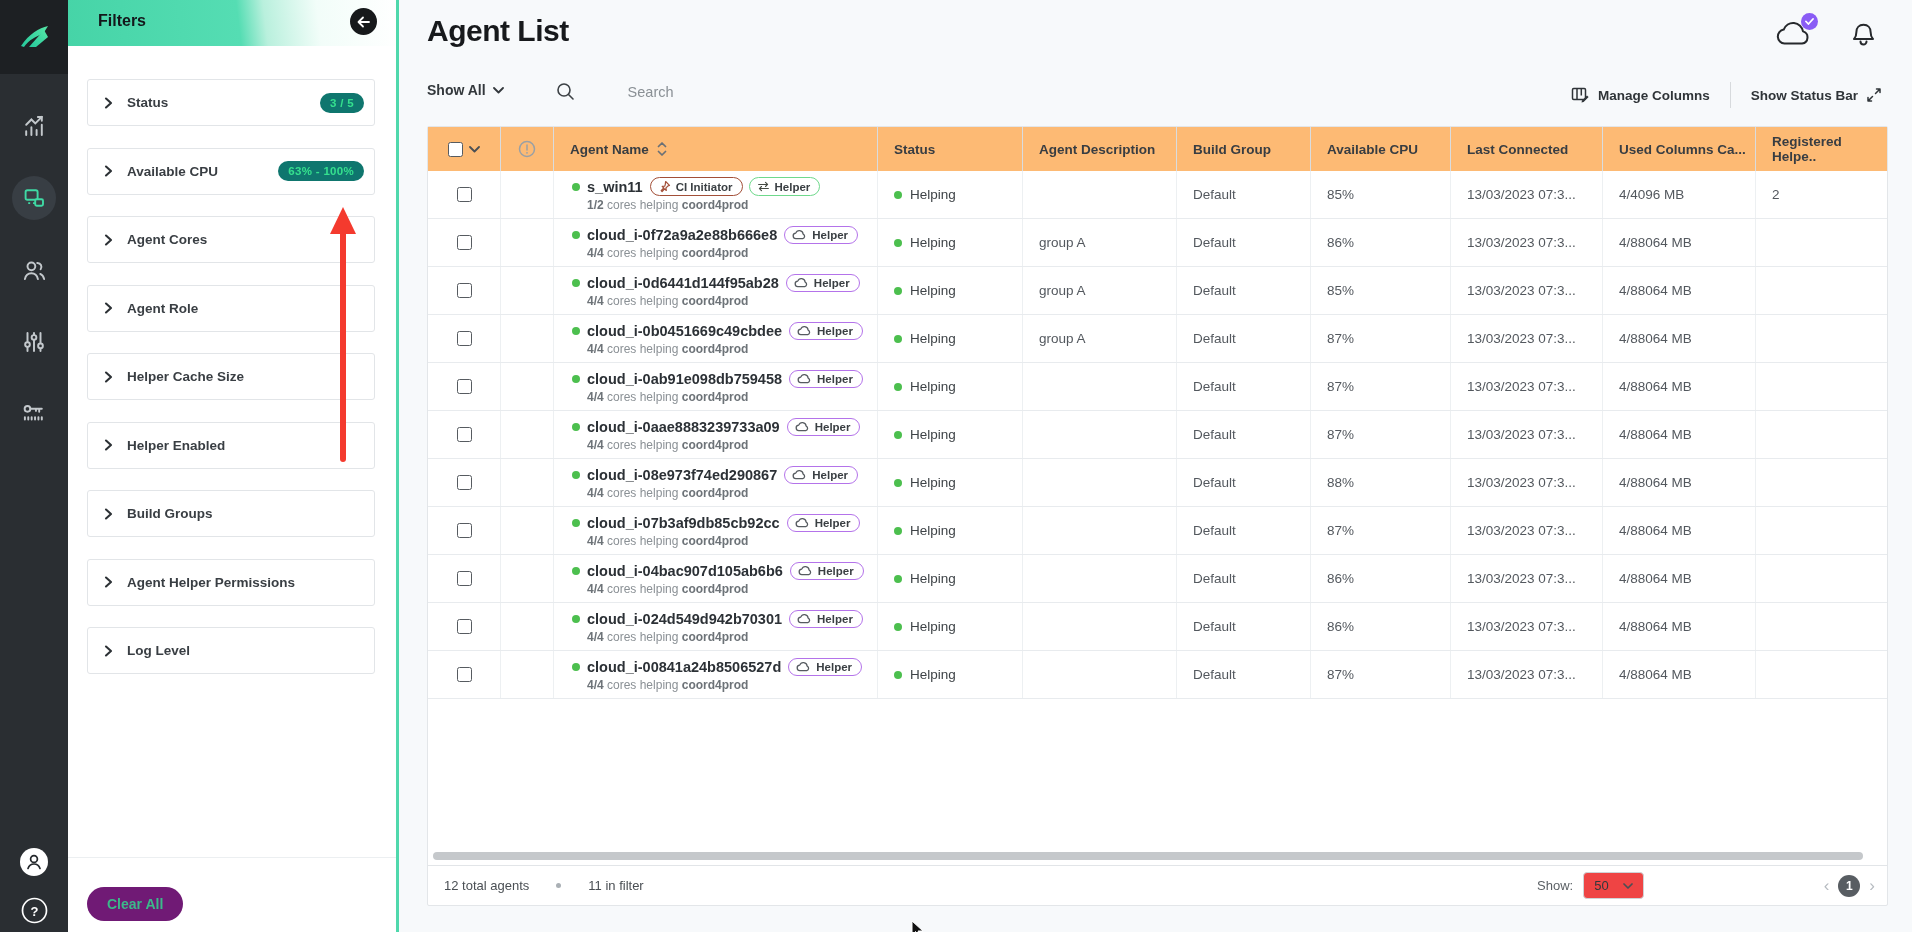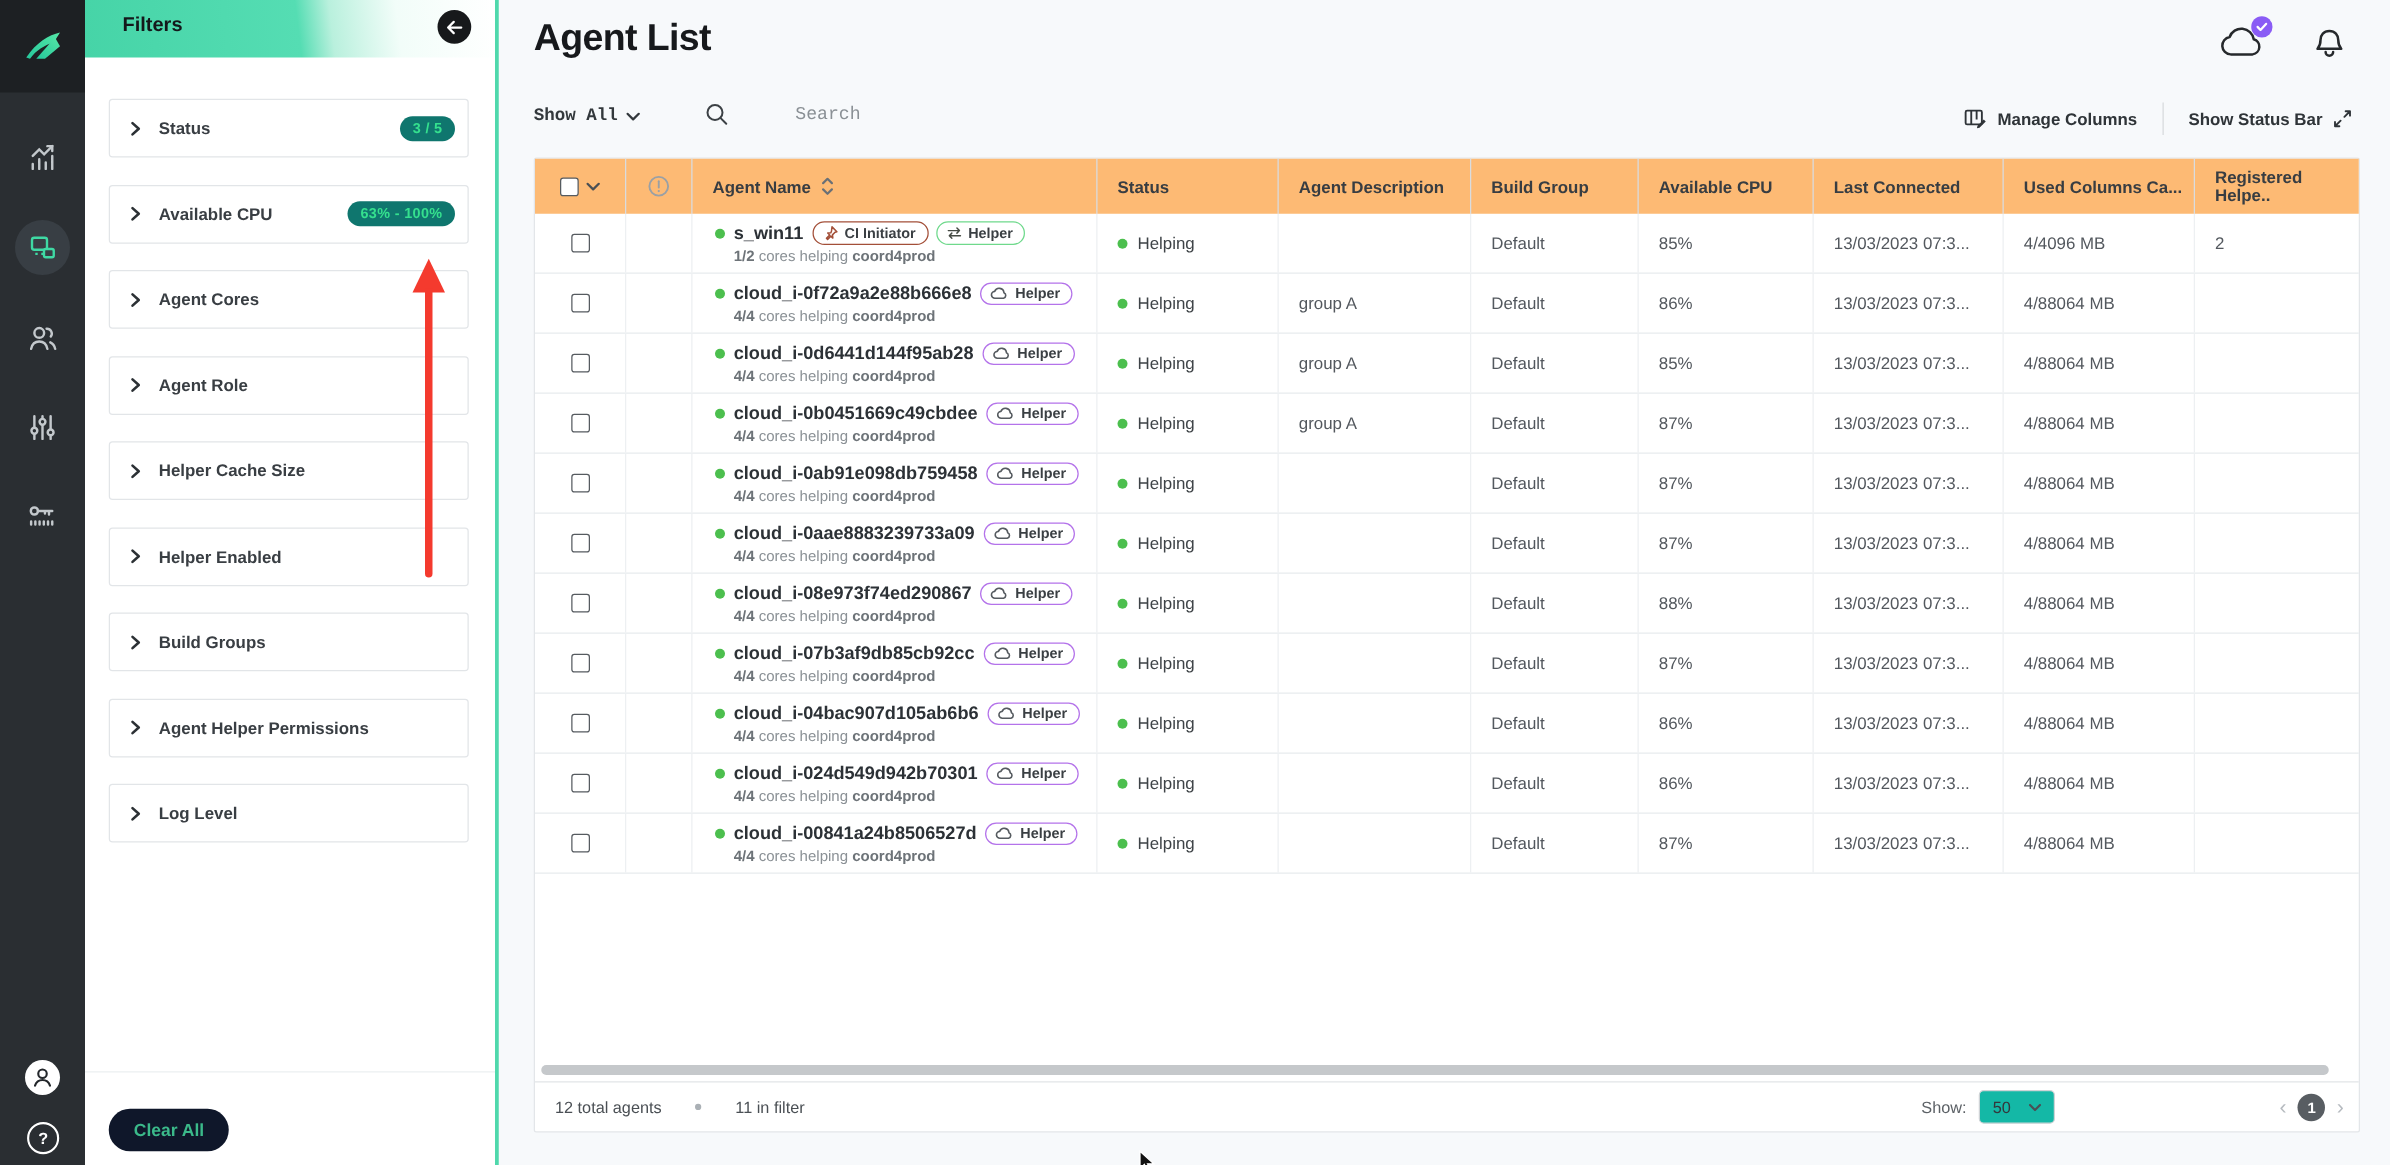--- a/index.html
+++ b/index.html
@@ -20,34 +20,34 @@
   .fheader { position:absolute; left:0; top:0; width:100%; height:46px;
      background:linear-gradient(83deg,#46d4a7 0%,#55ddb3 52%,#b9f0dd 60%,#f2fdf9 76%,#ffffff 100%); }
   .fheader-title { position:absolute; left:30px; top:12px; font-size:16px; font-weight:700; color:#14181b; }
   .back-btn { position:absolute; left:282px; top:8px; width:27px; height:27px; border-radius:50%; background:#17191b; display:flex; align-items:center; justify-content:center; cursor:pointer; }
   .fcards { position:absolute; left:19px; top:79px; width:288px; }
   .fcard { position:relative; width:288px; height:47px; border:1px solid #e2e5e8; border-radius:3px; background:#fff; margin-bottom:21.5px; display:flex; align-items:center; cursor:pointer; }
   .fchev { margin-left:16px; }
   .flabel { margin-left:14px; font-size:13.5px; font-weight:600; color:#393e43; }
   .fbadge { position:absolute; right:10px; top:50%; transform:translateY(-50%); background:#0f766e; color:#35e08e; font-size:11.5px; font-weight:700; padding:4px 10px; border-radius:12px; letter-spacing:.3px; }
   .fdivider { position:absolute; left:0; bottom:74px; width:100%; border-top:1px solid #eceff1; }
-  .clear-btn { position:absolute; left:19px; bottom:11px; background:#0f172a; color:#3bb98a; font-size:14px; font-weight:700; padding:9px 20px; border-radius:17px; border:none; cursor:pointer; }
+  .clear-btn { position:absolute; left:19px; bottom:11px; background:#701a75; color:#3bb98a; font-size:14px; font-weight:700; padding:9px 20px; border-radius:17px; border:none; cursor:pointer; }
 
   
   .red-arrow-head { position:absolute; left:330px; top:207px; width:0; height:0; border-left:13px solid transparent; border-right:13px solid transparent; border-bottom:27px solid #f43a2e; z-index:9; }
   .red-arrow-shaft { position:absolute; left:340px; top:231px; width:6px; height:231px; background:#f43a2e; border-radius:0 0 3px 3px; z-index:9; }
 
   
   .main { position:absolute; left:402px; top:0; width:1510px; height:932px; }
   .mtitle { position:absolute; left:25px; top:14px; font-size:30px; font-weight:700; letter-spacing:-.5px; color:#17191c; }
   .topicons { position:absolute; right:36px; top:18px; display:flex; align-items:center; gap:38px; }
   .cloud-wrap { position:relative; cursor:pointer; }
   .cloud-badge { position:absolute; right:-5px; top:-6px; width:17px; height:17px; border-radius:50%; background:#8a5cf5; display:flex; align-items:center; justify-content:center; }
 
-  .toolbar { position:absolute; left:25px; top:82px; display:flex; align-items:flex-end;font-family:Liberation Mono, monospace; }
+  .toolbar { position:absolute; left:25px; top:82px; display:flex; align-items:flex-start; }
   .showall { display:flex; align-items:center; gap:7px; font-size:14px; font-weight:600; color:#33383c; cursor:pointer; }
   .search { display:flex; align-items:center; gap:9px; margin-left:52px; cursor:text; }
   .search-ph { font-size:14.5px; color:#8a9095;margin-left:44px; }
   .tright { position:absolute; right:30px; top:82px; display:flex; align-items:center; }
   .tbtn { display:flex; align-items:center; gap:8px; font-size:13.5px; font-weight:600; color:#2f3438; cursor:pointer; }
   .vdiv { width:1px; height:26px; background:#d7dadd; margin:0 20px; }
 
   
   .card { position:absolute; left:25px; top:126px; width:1461px; height:780px; background:#fff; border:1px solid #e3e6e9; border-radius:2px; }
   .trow { display:grid; grid-template-columns:73px 53px 324px 145px 154px 134px 140px 152px 153px 131px; }
@@ -73,21 +73,21 @@
   .tag.helper-purple { border-color:#b473ea; }
   .checkbox { width:15px; height:15px; border:1.6px solid #565b60; border-radius:2.5px; background:#fff; cursor:pointer; }
 
   .hscroll { position:absolute; left:5px; bottom:45px; width:1450px; height:8px; }
   .hscroll-thumb { width:1430px; height:8px; border-radius:4px; background:#c5c8cb; cursor:pointer; }
   .cfooter { position:absolute; left:0; bottom:0; width:100%; height:40px; border-top:1px solid #e2e5e8; display:flex; align-items:center; }
   .fl { display:flex; align-items:center; gap:27px; margin-left:16px; font-size:13px; color:#4a4f54;justify-content:center; }
   .fl .sep { width:5px; height:5px; border-radius:50%; background:#aab0b5; }
   .fr { position:absolute; right:12px; display:flex; align-items:center; }
   .show-label { font-size:13px; color:#5c6166; margin-right:10px; }
-  .pselect { display:flex; align-items:center; gap:14px; border:1px solid #cfd3d6; border-radius:4px; background:#14b8a6; padding:5px 10px; font-size:13px; color:#33383c; cursor:pointer; }
+  .pselect { display:flex; align-items:center; gap:14px; border:1px solid #cfd3d6; border-radius:4px; background:#ef4444; padding:5px 10px; font-size:13px; color:#33383c; cursor:pointer; }
   .pager { display:flex; align-items:center; gap:9px; margin-left:180px; }
   .pchev { font-size:17px; color:#b6bbc0; cursor:pointer; line-height:1; }
   .pnum { width:22px; height:22px; border-radius:50%; background:#585d62; color:#fff; font-size:12px; font-weight:700; display:flex; align-items:center; justify-content:center; cursor:pointer; }
 
   .cursor { position:absolute; left:911px; top:920px; z-index:20; }
 </style>
 </head>
 <body>
 
 <div class="rail">

